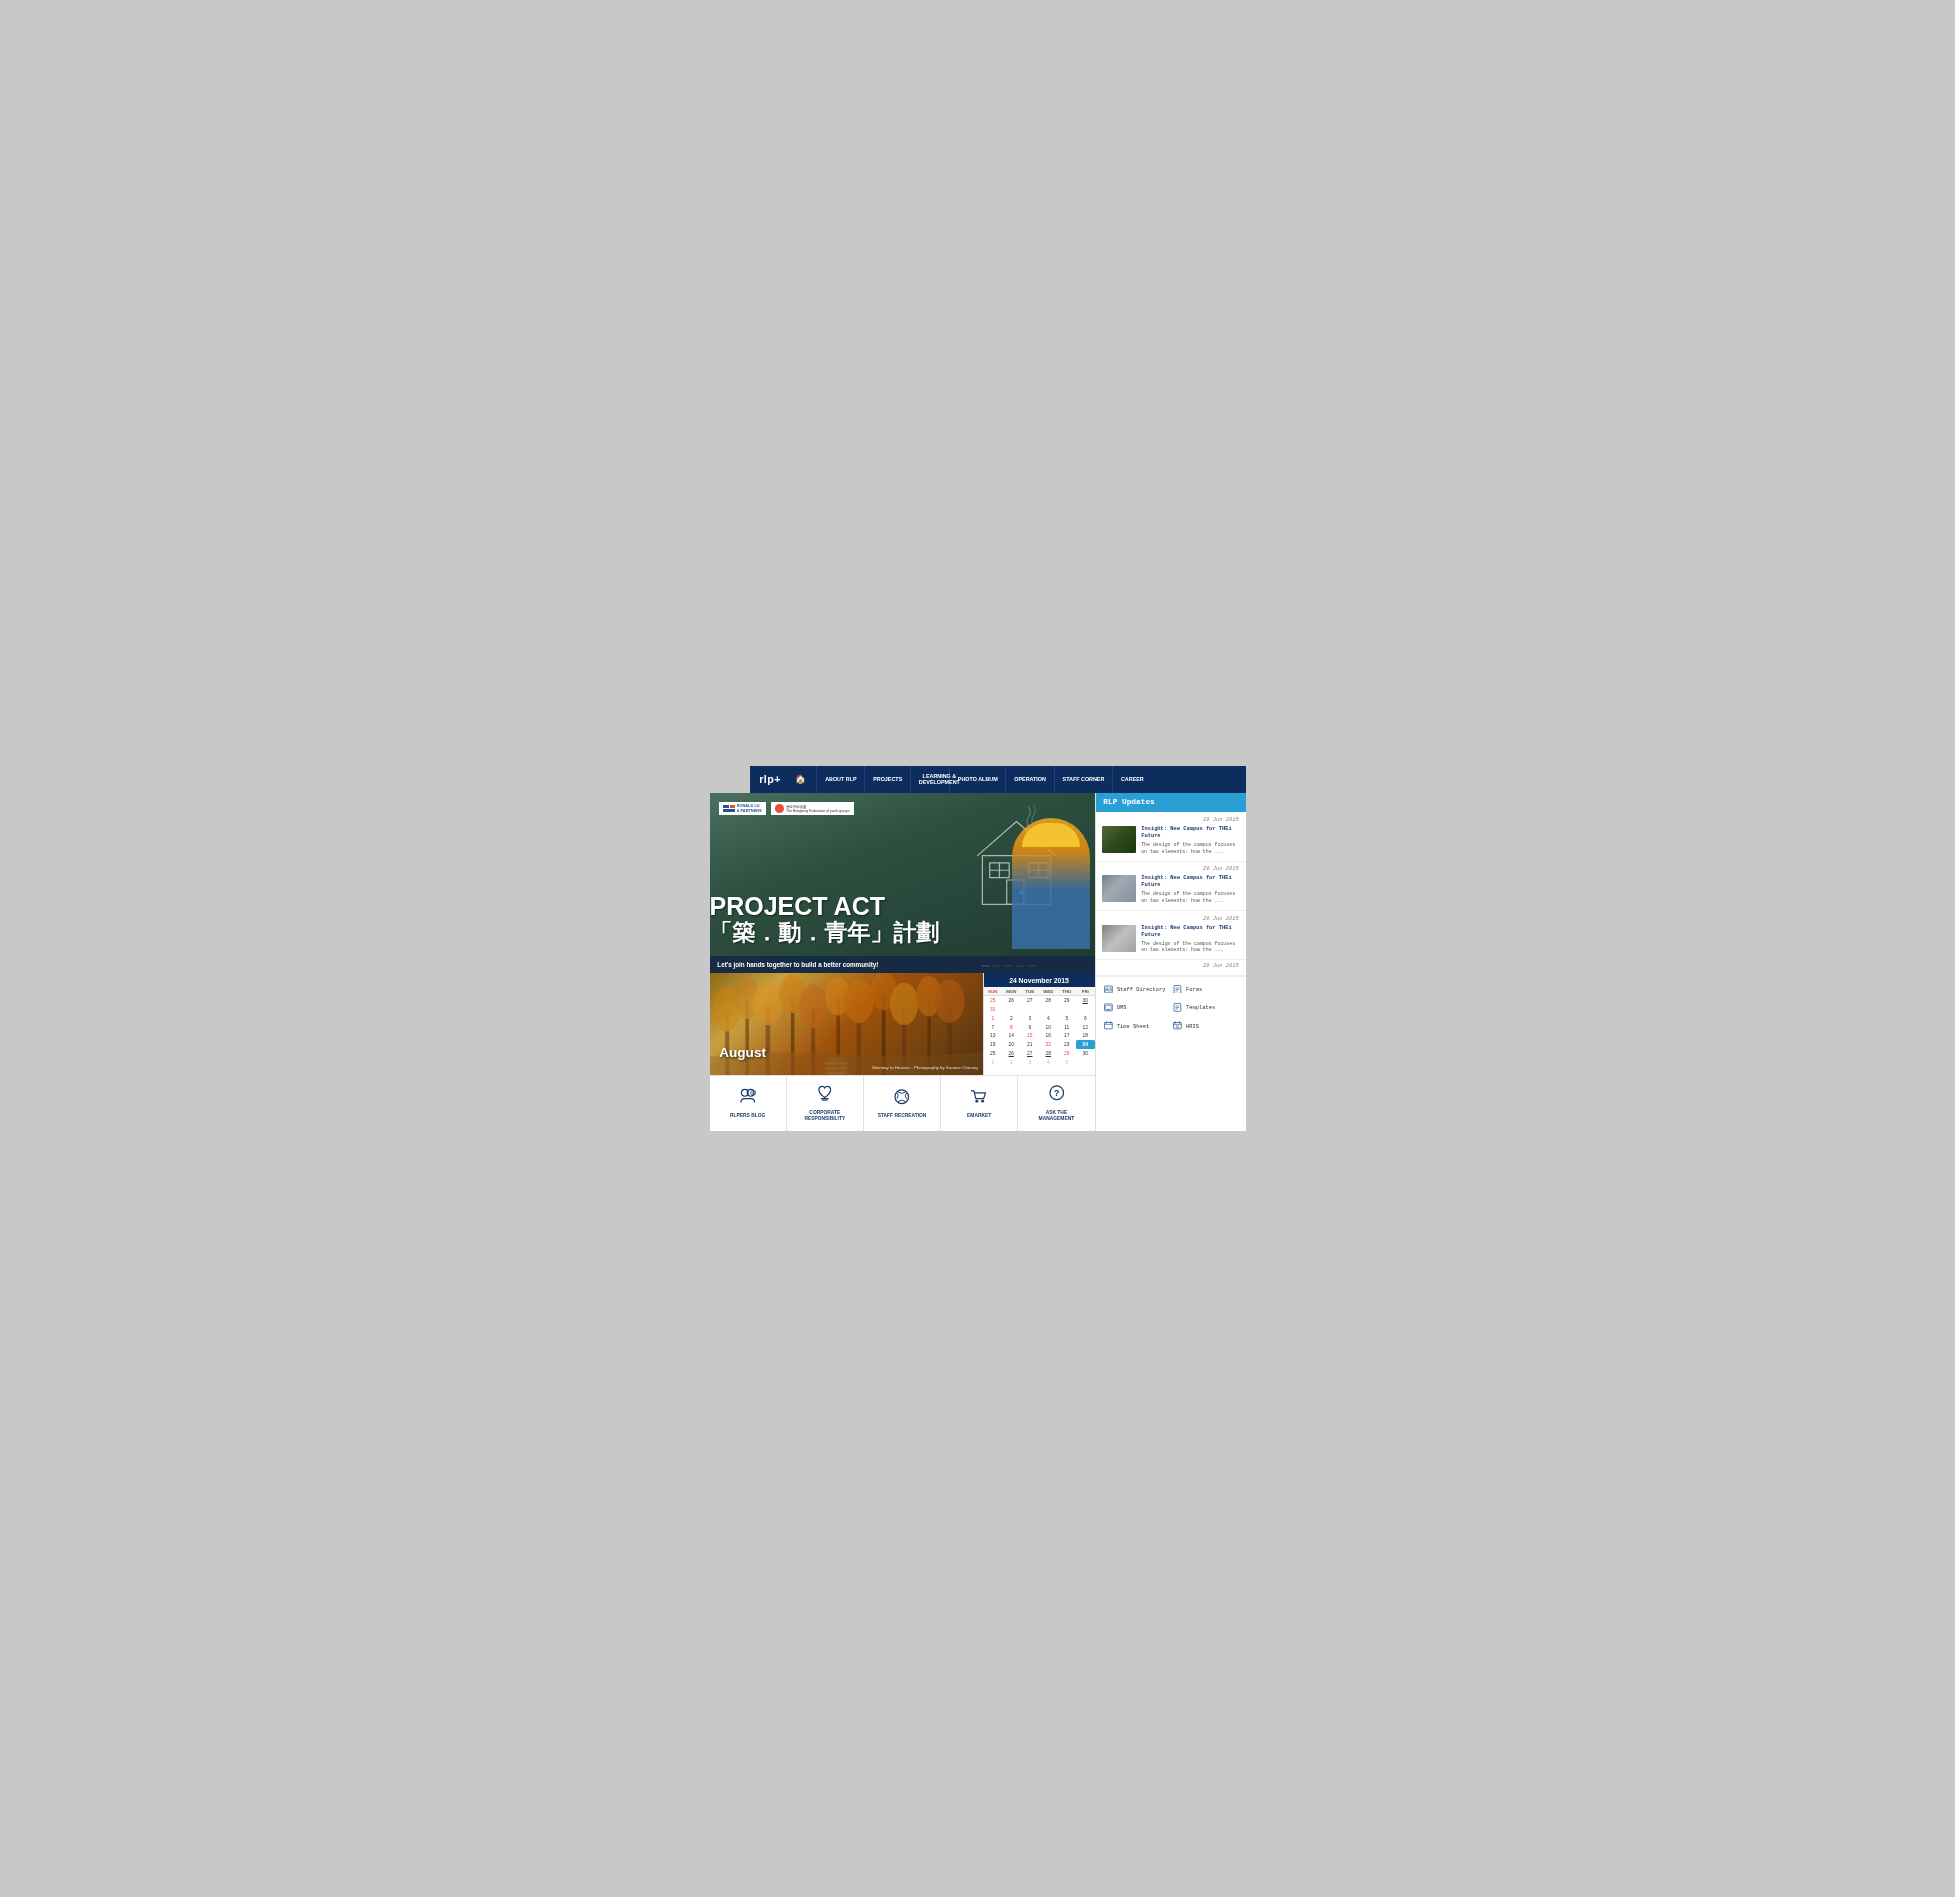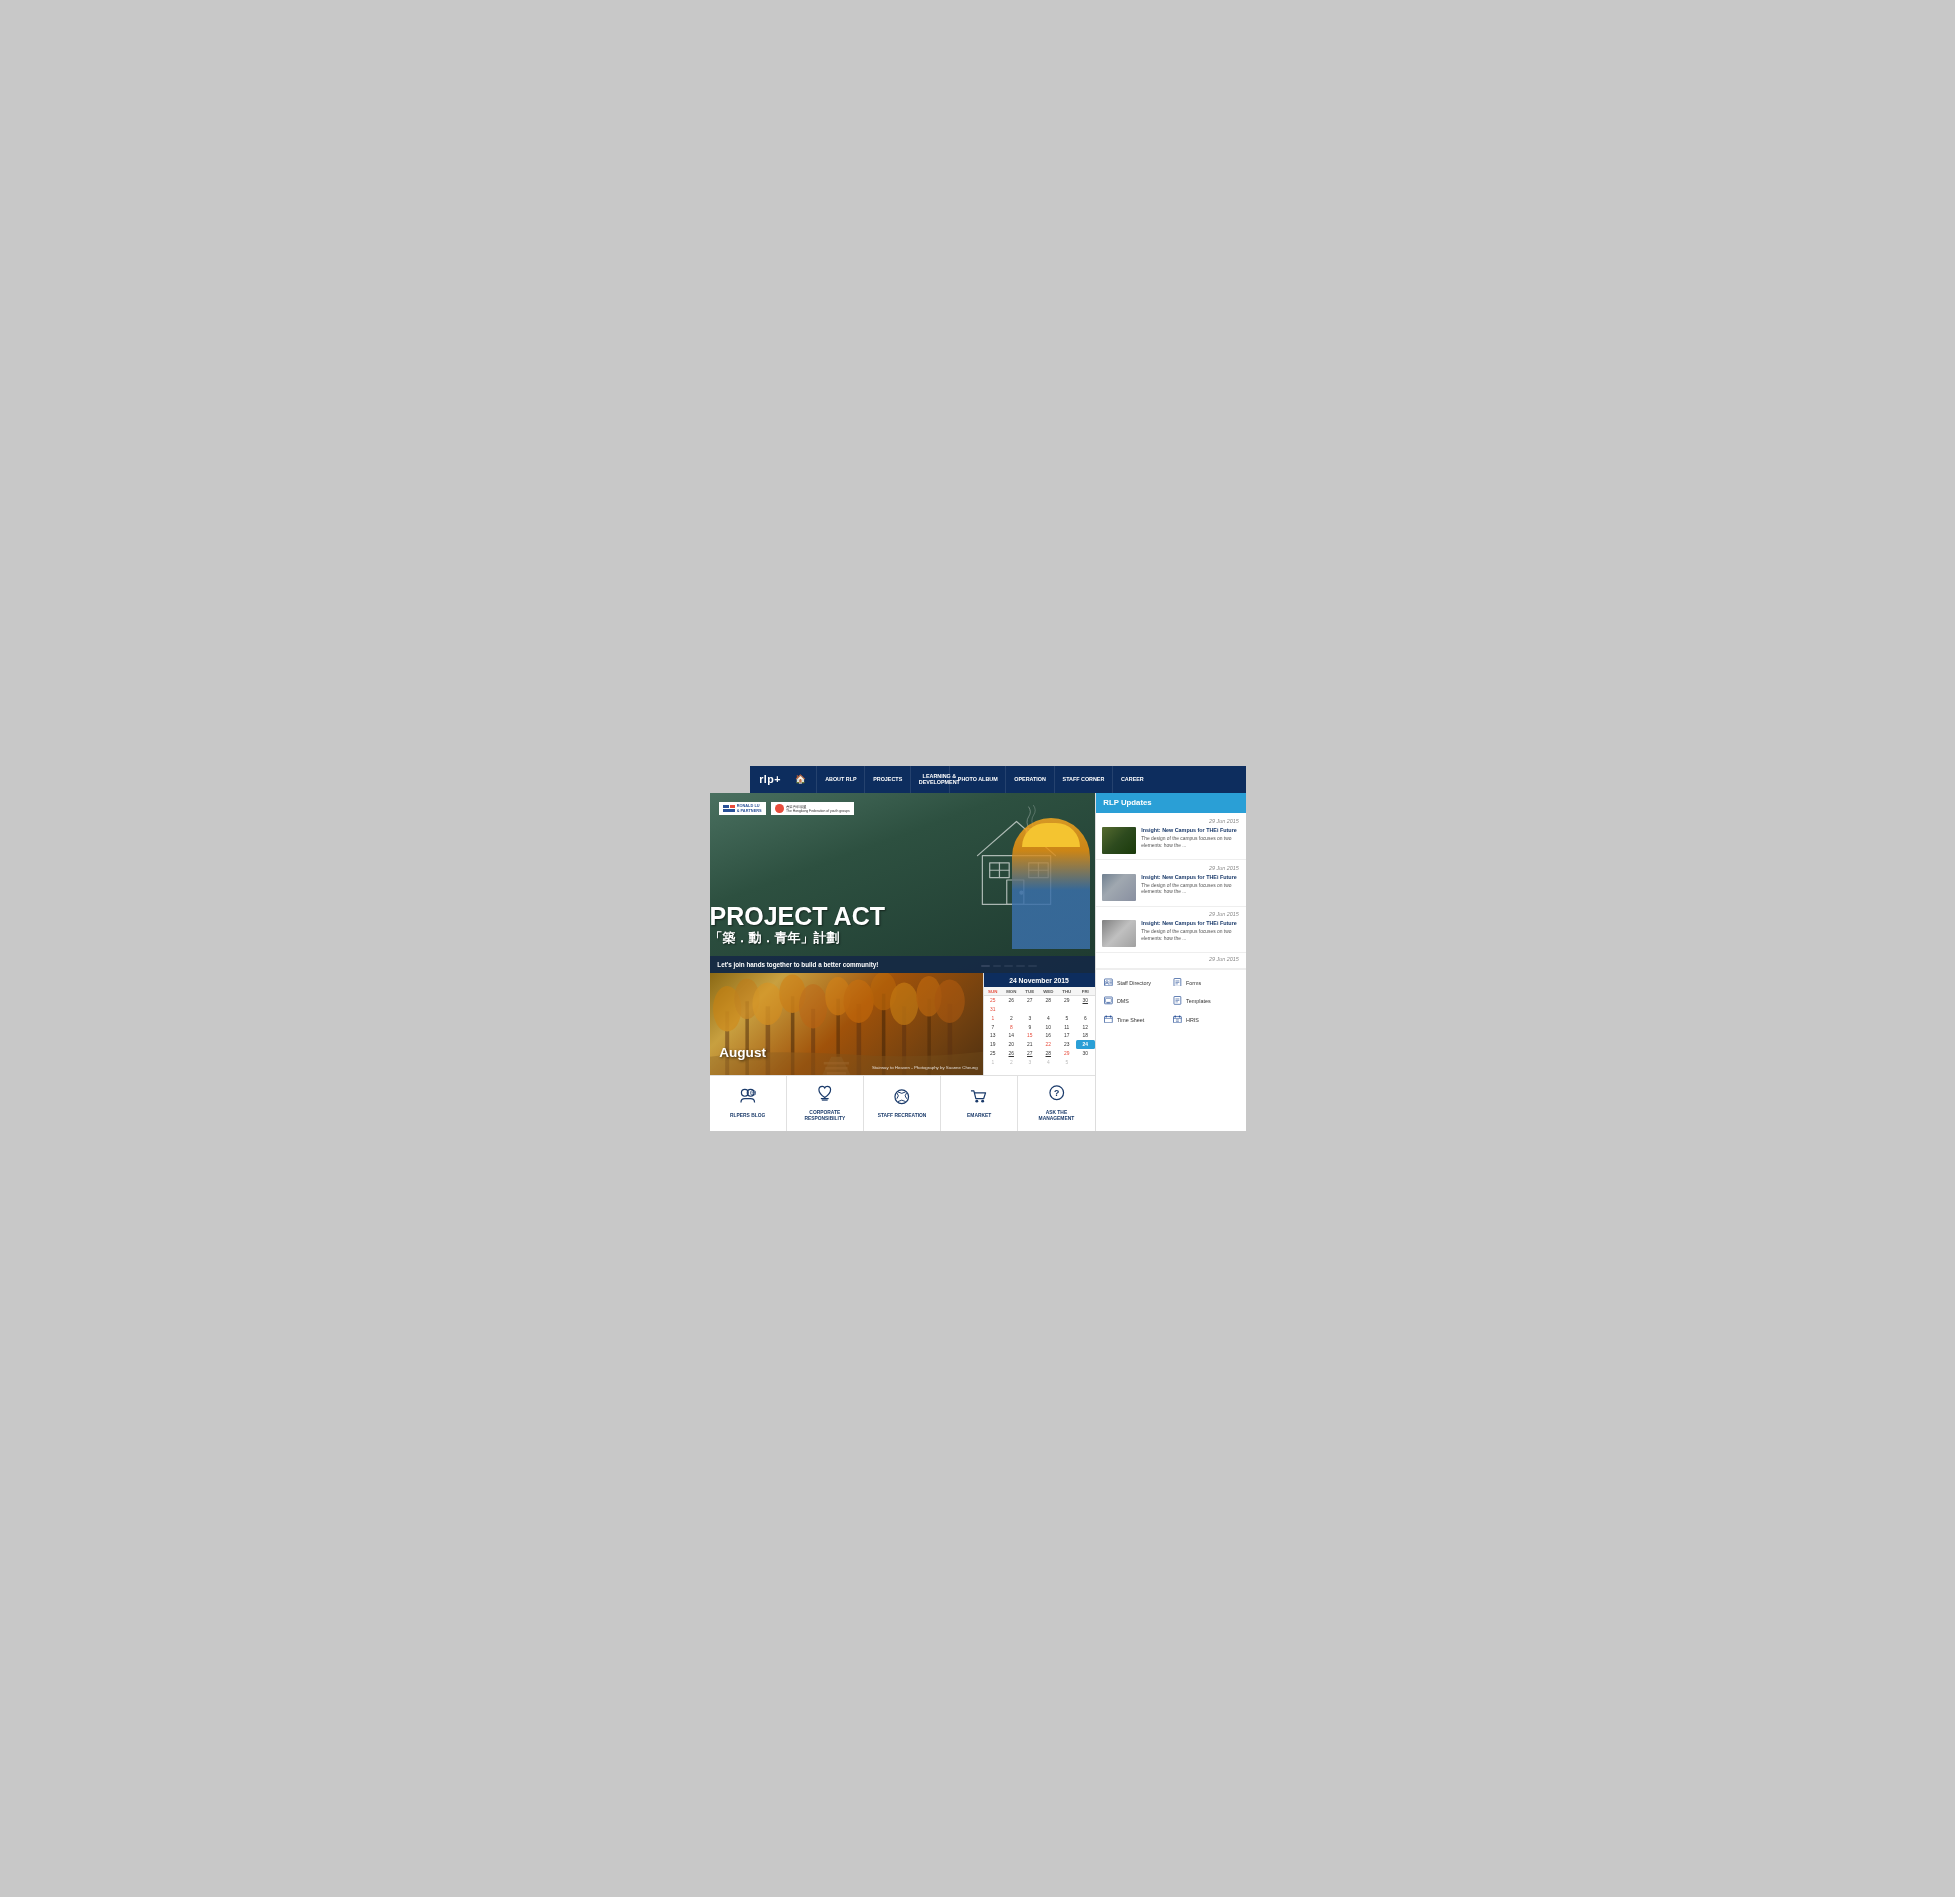--- a/index.html
+++ b/index.html
@@ -267,20 +267,21 @@
       text-transform: uppercase;
       line-height: 1.3;
     }
 
     
     .right-sidebar {
       width: 151px;
       border-left: 0.5px solid #ddd;
       background: white;
       flex-shrink: 0;
+      font-family: Liberation Mono, monospace;
     }
     .rlp-updates-header {
       background: #2a9fd6;
       color: white;
       font-size: 7.8px;
       font-weight: bold;
       padding: 5.8px 7.8px;
     }
     .update-item {
       border-bottom: 0.5px solid #eee;
@@ -428,21 +429,21 @@
 
                 <rect x="145" y="125" width="40" height="30"></rect>
                 <line x1="165" y1="125" x2="165" y2="155"></line>
                 <line x1="145" y1="140" x2="185" y2="140"></line>
               </g>
             </svg>
           </div>
 
           <div class="hero-title">
             <div class="hero-title-main">PROJECT ACT</div>
-            <div class="hero-title-sub" style="font-size:13px;margin-top:1.9px;">「築．動．青年」計劃</div>
+            <div class="hero-title-sub" style="font-size:23px;margin-top:1.9px;">「築．動．青年」計劃</div>
           </div>
 
           <div style="position:absolute;right:0;bottom:18.5px;width:88px;height:136px;overflow:hidden;">
             <div style="width:78px;height:131px;background:linear-gradient(to bottom, #f4a620 0%, #e89010 25%, #3a6fa8 55%, #3a6fa8 100%);border-radius:39px 39px 0 0;opacity:0.85;margin:0 auto;"></div>
 
             <div style="position:absolute;top:4.9px;left:50%;transform:translateX(-50%);width:58px;height:24px;background:#f4c430;border-radius:29px 29px 0 0;"></div>
           </div>
 
           <div class="hero-dots">
             <div class="hero-dot active"></div>

